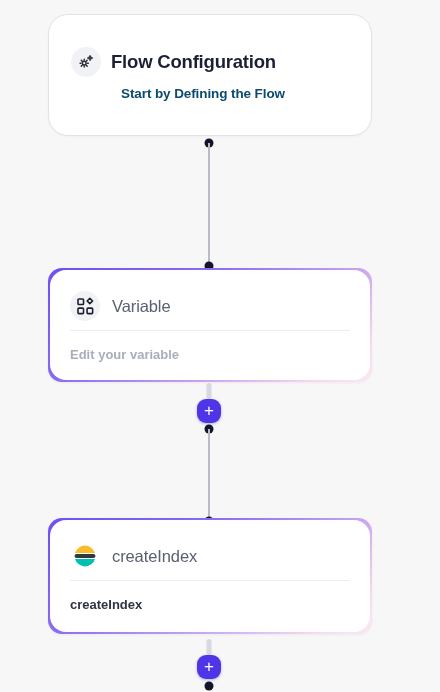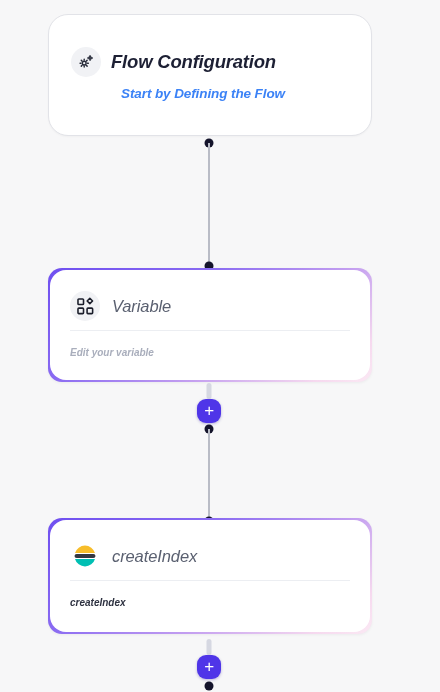--- a/index.html
+++ b/index.html
@@ -14,21 +14,20 @@
     font-family: "Liberation Sans", sans-serif;
     overflow: hidden;
     position: relative;
   }
 
   .canvas {
     position: absolute;
     inset: 0;
     width: 440px;
     height: 532px;
-    font-style: italic;
   }
 
   
   .node {
     position: absolute;
     left: 48px;
     width: 324px;
     background: #ffffff;
     border-radius: 14px;
   }
@@ -55,21 +54,21 @@
     color: #1d2034;
     letter-spacing: -0.2px;
   }
 
   .start-sub {
     margin-top: 9px;
     text-align: center;
     padding-right: 14px;
     font-size: 13.5px;
     font-weight: bold;
-    color: #3b82f6;
+    color: #0c4a6e;
     letter-spacing: -0.1px;
   }
 
   
   .node-grad {
     padding: 2px;
     background-image: linear-gradient(145deg, #6f4ff0 0%, #8a6bf2 34%, #c39ef0 62%, #f6d9ef 88%, #fbe9f4 100%);
     box-shadow: 0 1px 3px rgba(17, 20, 45, 0.05);
   }
 
@@ -99,21 +98,21 @@
   }
 
   .divider {
     height: 1px;
     background: #eceef2;
     margin: 4px 20px 0 20px;
   }
 
   .card-body {
     padding: 16px 20px 0 20px;
-    font-size: 10px;
+    font-size: 13px;
   }
 
   .body-placeholder { color: #a9aebc; font-weight: bold; }
   .body-value { color: #2f3342; font-weight: bold; }
 
   
   .icon-chip {
     width: 30px;
     height: 30px;
     border-radius: 50%;

